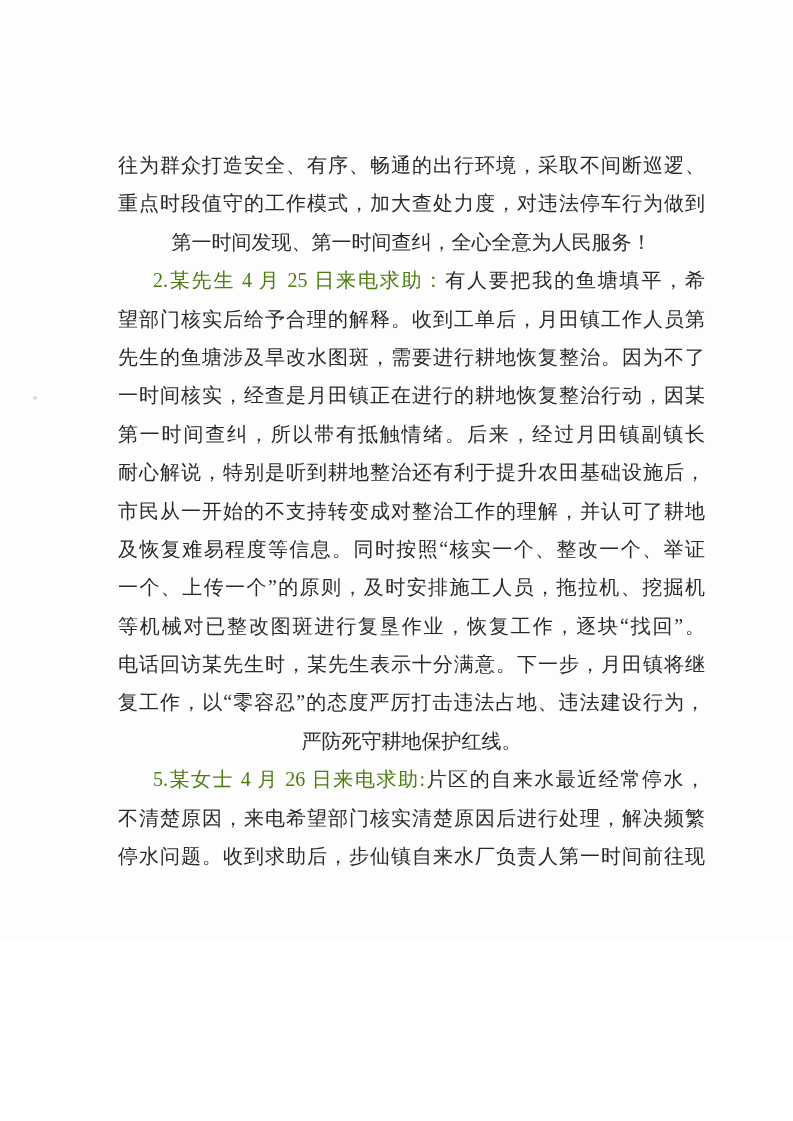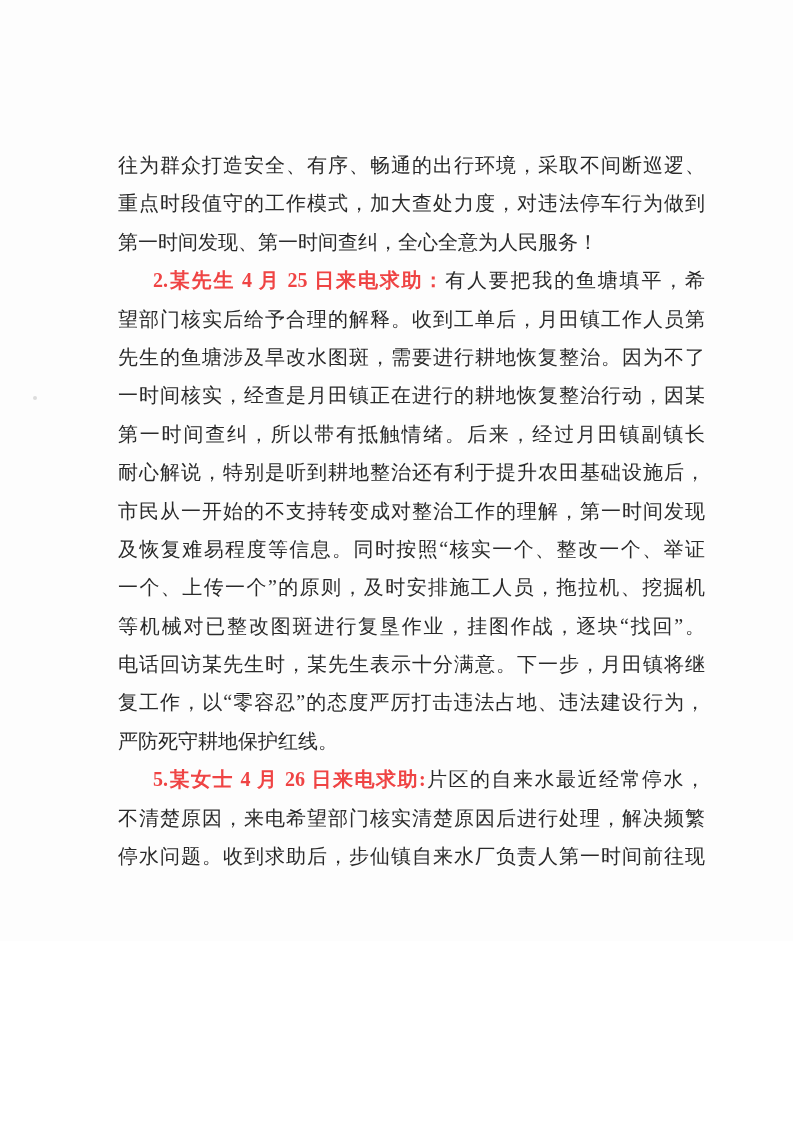--- a/index.html
+++ b/index.html
@@ -19,33 +19,33 @@
     position: absolute;
     left: 118px;
     top: 146px;
     width: 587px;
     color: #2a2a2a;
     font-size: 20px;
   }
   .line {
     height: 38.4px;
     line-height: 38.4px;
-    text-align: left;
+    text-align: center;
   }
   .line.just {
     text-align: justify;
     text-align-last: justify;
     text-justify: inter-character;
   }
   .line.indent {
     padding-left: 35px;
   }
   .lead {
-    font-weight: 700;
-    color: #ef4444;
+    font-weight: 400;
+    color: #4d7c0f;
   }
   .page-number {
     position: absolute;
     top: 1042px;
     right: 83px;
     font-size: 20px;
     line-height: 24px;
     color: #2e2e2e;
     letter-spacing: 3px;
     white-space: pre;
@@ -68,24 +68,24 @@
   <div class="text-block">
       <div class="line just"><span>往为群众打造安全、有序、畅通的出行环境，采取不间断巡逻、</span></div>
       <div class="line just"><span>重点时段值守的工作模式，加大查处力度，对违法停车行为做到</span></div>
       <div class="line"><span>第一时间发现、第一时间查纠，全心全意为人民服务！</span></div>
       <div class="line just indent"><span class="lead">2.某先生 4 月 25 日来电求助：</span><span>有人要把我的鱼塘填平，希</span></div>
       <div class="line just"><span>望部门核实后给予合理的解释。收到工单后，月田镇工作人员第</span></div>
       <div class="line just"><span>先生的鱼塘涉及旱改水图斑，需要进行耕地恢复整治。因为不了</span></div>
       <div class="line just"><span>一时间核实，经查是月田镇正在进行的耕地恢复整治行动，因某</span></div>
       <div class="line just"><span>第一时间查纠，所以带有抵触情绪。后来，经过月田镇副镇长</span></div>
       <div class="line just"><span>耐心解说，特别是听到耕地整治还有利于提升农田基础设施后，</span></div>
-      <div class="line just"><span>市民从一开始的不支持转变成对整治工作的理解，第一时间发现</span></div>
+      <div class="line just"><span>市民从一开始的不支持转变成对整治工作的理解，并认可了耕地</span></div>
       <div class="line just"><span>及恢复难易程度等信息。同时按照“核实一个、整改一个、举证</span></div>
       <div class="line just"><span>一个、上传一个”的原则，及时安排施工人员，拖拉机、挖掘机</span></div>
-      <div class="line just"><span>等机械对已整改图斑进行复垦作业，挂图作战，逐块“找回”。</span></div>
+      <div class="line just"><span>等机械对已整改图斑进行复垦作业，恢复工作，逐块“找回”。</span></div>
       <div class="line just"><span>电话回访某先生时，某先生表示十分满意。下一步，月田镇将继</span></div>
       <div class="line just"><span>复工作，以“零容忍”的态度严厉打击违法占地、违法建设行为，</span></div>
       <div class="line"><span>严防死守耕地保护红线。</span></div>
       <div class="line just indent"><span class="lead">5.某女士 4 月 26 日来电求助:</span><span>片区的自来水最近经常停水，</span></div>
       <div class="line just"><span>不清楚原因，来电希望部门核实清楚原因后进行处理，解决频繁</span></div>
       <div class="line just"><span>停水问题。收到求助后，步仙镇自来水厂负责人第一时间前往现</span></div>
     </div>
   <div class="page-number">- 3 -</div>
 </div>
 

